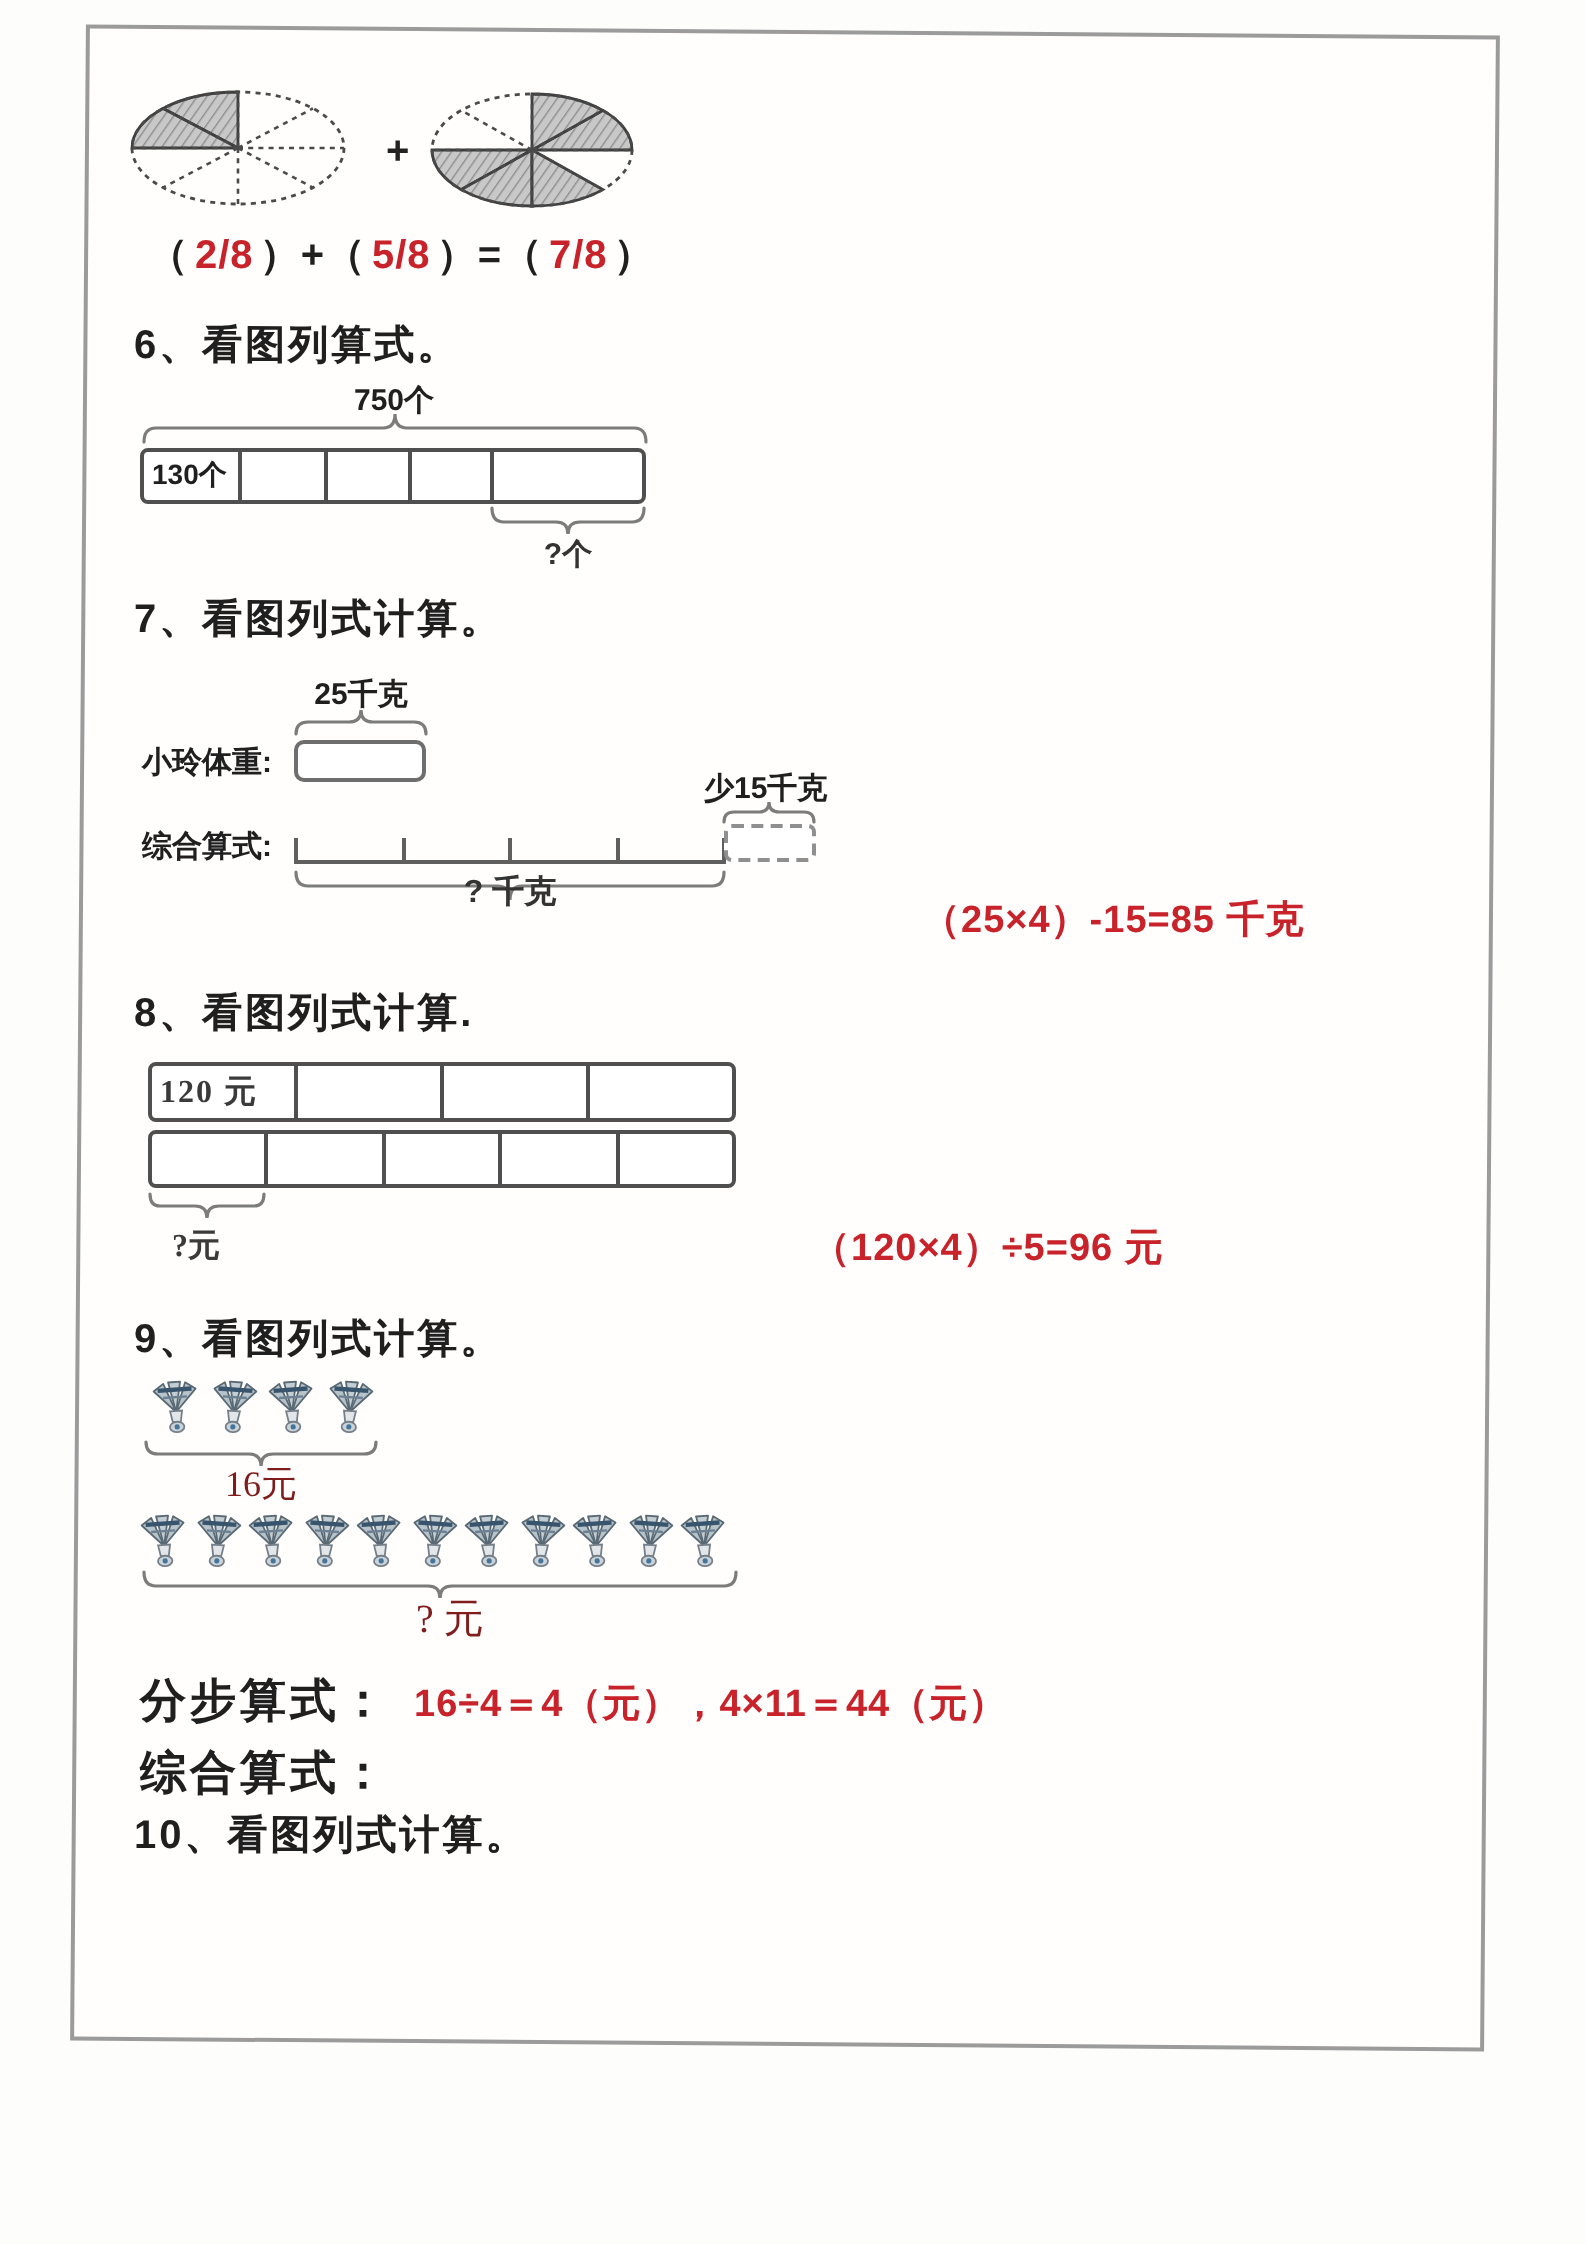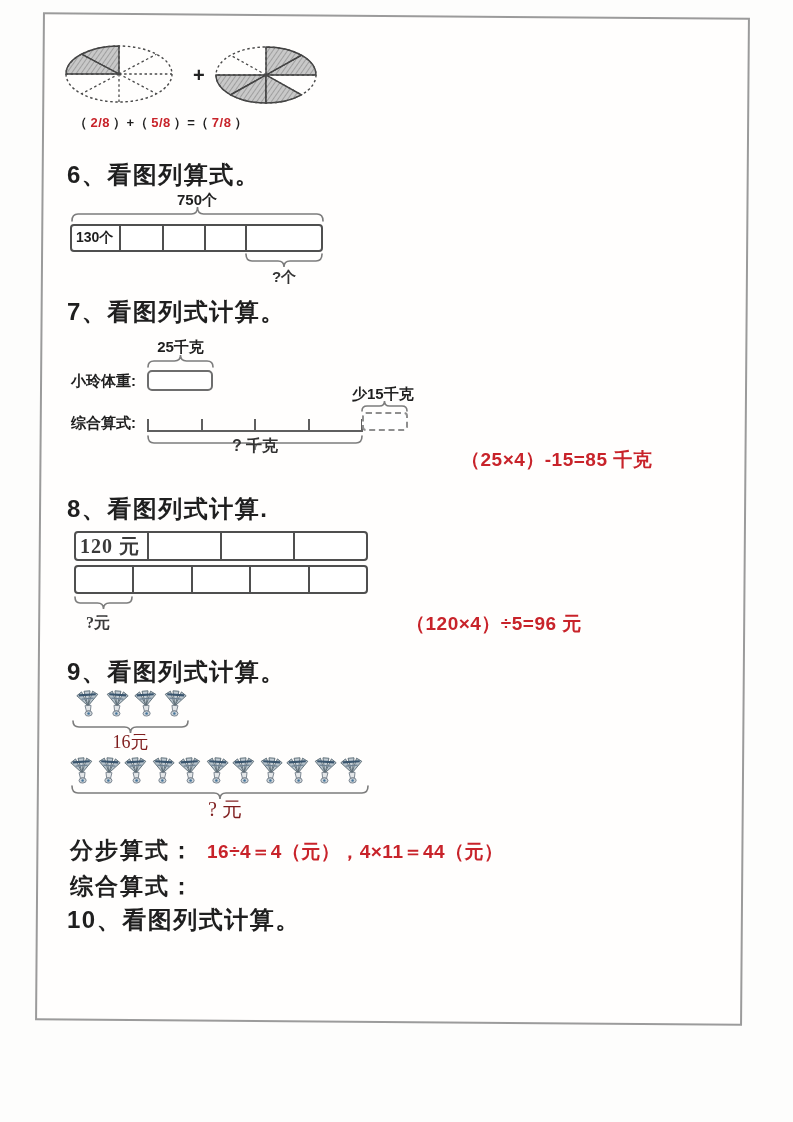--- a/index.html
+++ b/index.html
@@ -1,31 +1,31 @@
 <!DOCTYPE html>
 <html><head>
 <meta charset="utf-8">
 <style>
   html,body{margin:0;padding:0;background:#ffffff;}
   .page{position:relative;width:793px;height:1122px;background:#fdfdfc;overflow:hidden;
         font-family:"Liberation Sans",sans-serif;color:#1f1f1f;}
   .frame{position:absolute;left:39px;top:15px;width:707px;height:1008px;
          border:2px solid #9b9b9b;background:#fffefd;transform:rotate(.45deg);box-sizing:border-box;}
   .abs{position:absolute;}
-  .title{font-size:24px;font-weight:bold;letter-spacing:1.5px;white-space:nowrap;}
+  .title{font-size:20px;font-weight:bold;letter-spacing:1.5px;white-space:nowrap;}
   .lbl{font-size:15px;font-weight:bold;white-space:nowrap;}
   .center{text-align:center;}
   .red{color:#c8232a;font-weight:bold;font-size:19px;white-space:nowrap;letter-spacing:.5px;}
-  .frac-line{font-size:13px;font-weight:bold;white-space:nowrap;letter-spacing:.5px;}
+  .frac-line{font-size:20px;font-weight:bold;white-space:nowrap;letter-spacing:.5px;}
   .frac-line .rd{color:#c8232a;margin:0 3px;}
   .bar{display:flex;border:2px solid #4f4f4f;border-radius:4px;box-sizing:border-box;background:#fff;}
   .cell{border-right:2px solid #4f4f4f;box-sizing:border-box;display:flex;align-items:center;padding-left:4px;}
   .cell.last{border-right:none;}
   .cell span{font-size:14px;font-weight:bold;white-space:nowrap;}
-  .cell span.serifcell{font-family:"Liberation Serif",serif;font-weight:bold;font-size:20px;color:#3a3a3a;letter-spacing:1px;}
+  .cell span.serifcell{font-family:"Liberation Serif",serif;font-weight:bold;font-size:16px;color:#3a3a3a;letter-spacing:1px;}
   .flex1{flex:1;}
   .smallbar{border:2px solid #6e6e6e;border-radius:5px;box-sizing:border-box;background:#fff;}
   .comb{display:flex;border-bottom:2px solid #5f5f5f;box-sizing:border-box;}
   .comb-seg{flex:1;height:11px;border-left:2px solid #5f5f5f;}
   .comb-seg:last-child{border-right:2px solid #5f5f5f;}
   .dashedbox{border:2px dashed #8f8f8f;border-radius:4px;box-sizing:border-box;background:#fff;}
   .brace path{fill:none;stroke:#7c7c7c;stroke-width:1.6;stroke-linecap:round;}
   .serif{font-family:"Liberation Serif",serif;color:#7f1d1d;white-space:nowrap;}
   .shuttle-row{display:flex;}
   .shuttle{width:24px;height:30px;flex:none;}

